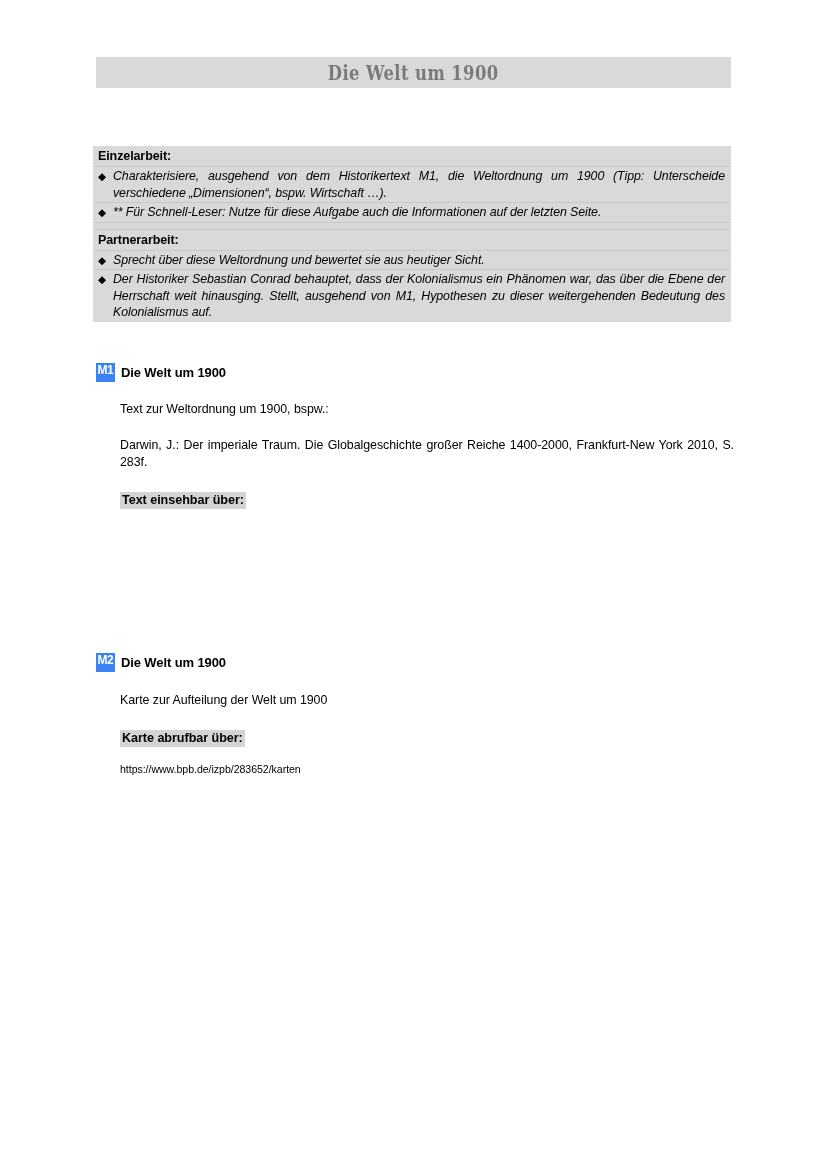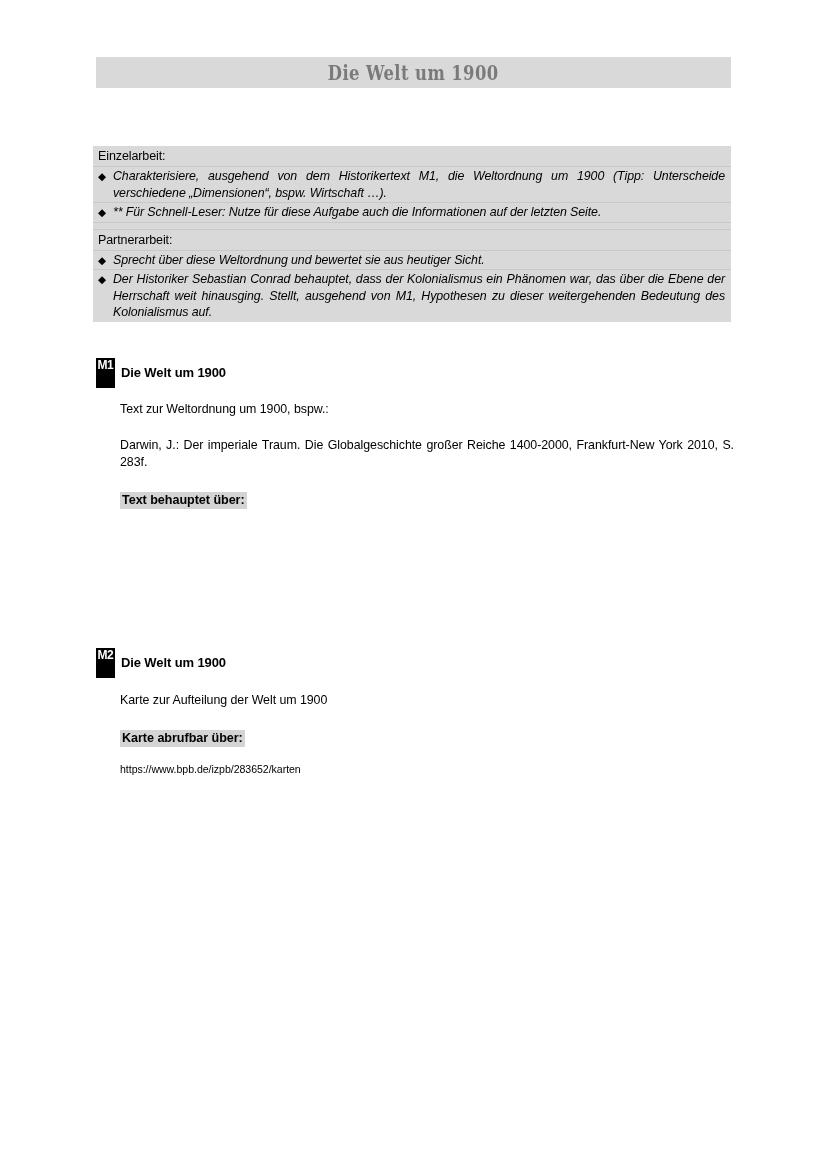--- a/index.html
+++ b/index.html
@@ -60,21 +60,21 @@
   .task-row {
     border-bottom: 1px solid #c8c8c8;
     box-sizing: border-box;
     padding: 0 6px 0 5px;
   }
   .task-row:last-child {
     border-bottom: none;
   }
   .task-heading {
     font-size: 12.5px;
-    font-weight: normal;
+    font-weight: bold;
     line-height: 18px;
     padding-top: 1px;
     padding-bottom: 1px;
     letter-spacing: -0.1px;
   }
   .task-item {
     display: flex;
     align-items: flex-start;
     font-size: 12.4px;
     font-style: italic;
@@ -106,26 +106,26 @@
     left: 96px;
     width: 638px;
   }
   .material-header {
     display: flex;
     align-items: center;
     gap: 6px;
     height: 17px;
   }
   .mat-badge {
-    background: #000000;
+    background: #3b82f6;
     color: #ffffff;
     font-size: 12px;
     font-weight: bold;
     line-height: 15px;
-    height: 30px;
+    height: 19px;
     padding: 0 1.5px;
     letter-spacing: -0.4px;
     display: inline-block;
   }
   .mat-title {
     font-size: 13px;
     font-weight: bold;
     letter-spacing: -0.1px;
   }
   .mat-body {
@@ -201,21 +201,21 @@
 
   <div class="material" style="top:364px;">
     <div class="material-header">
       <span class="mat-badge">M1</span>
       <span class="mat-title">Die Welt um 1900</span>
     </div>
     <div class="mat-body">
       <div class="body-line" style="margin-top:20px;">Text zur Weltordnung um 1900, bspw.:</div>
       <div class="body-ref" style="margin-top:20px;">Darwin, J.: Der imperiale Traum. Die Globalgeschichte großer Reiche 1400-2000, Frankfurt-New York 2010, S. 283f.</div>
       <div style="margin-top:20px;">
-        <span class="hl-label">Text behauptet über:</span>
+        <span class="hl-label">Text einsehbar über:</span>
       </div>
     </div>
   </div>
 
   <div class="material" style="top:654px;">
     <div class="material-header">
       <span class="mat-badge">M2</span>
       <span class="mat-title">Die Welt um 1900</span>
     </div>
     <div class="mat-body">

